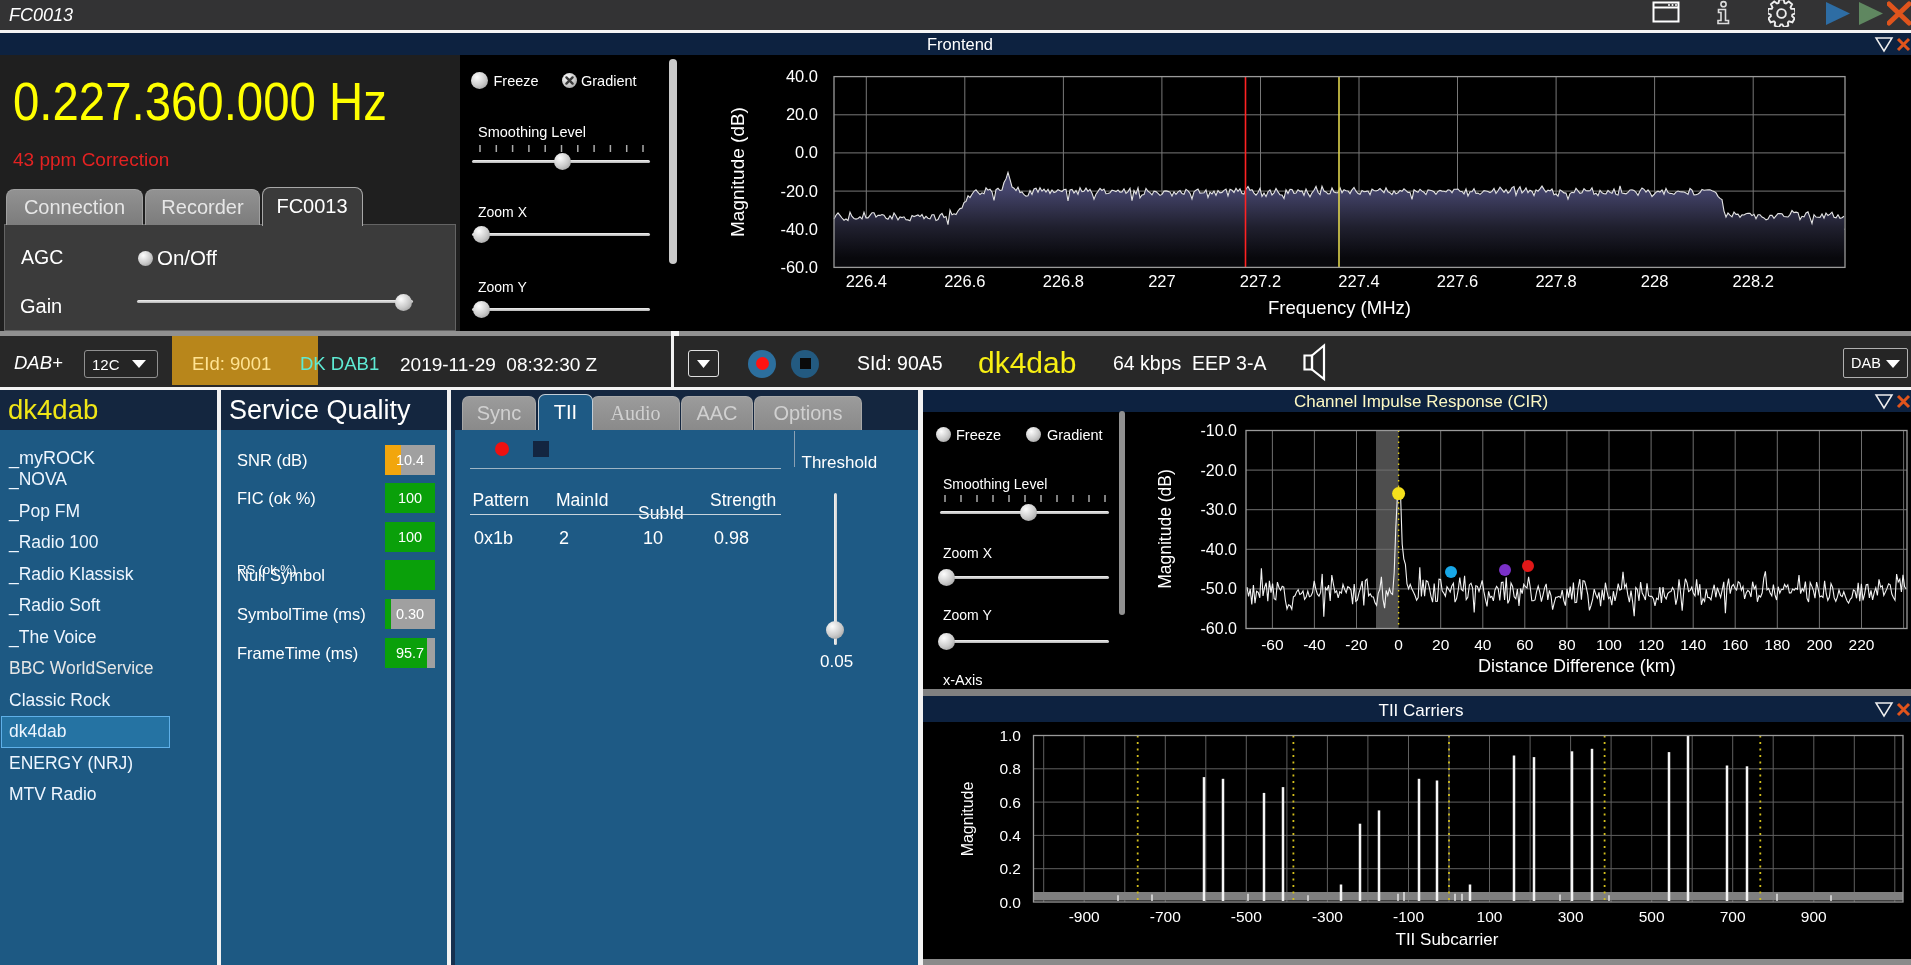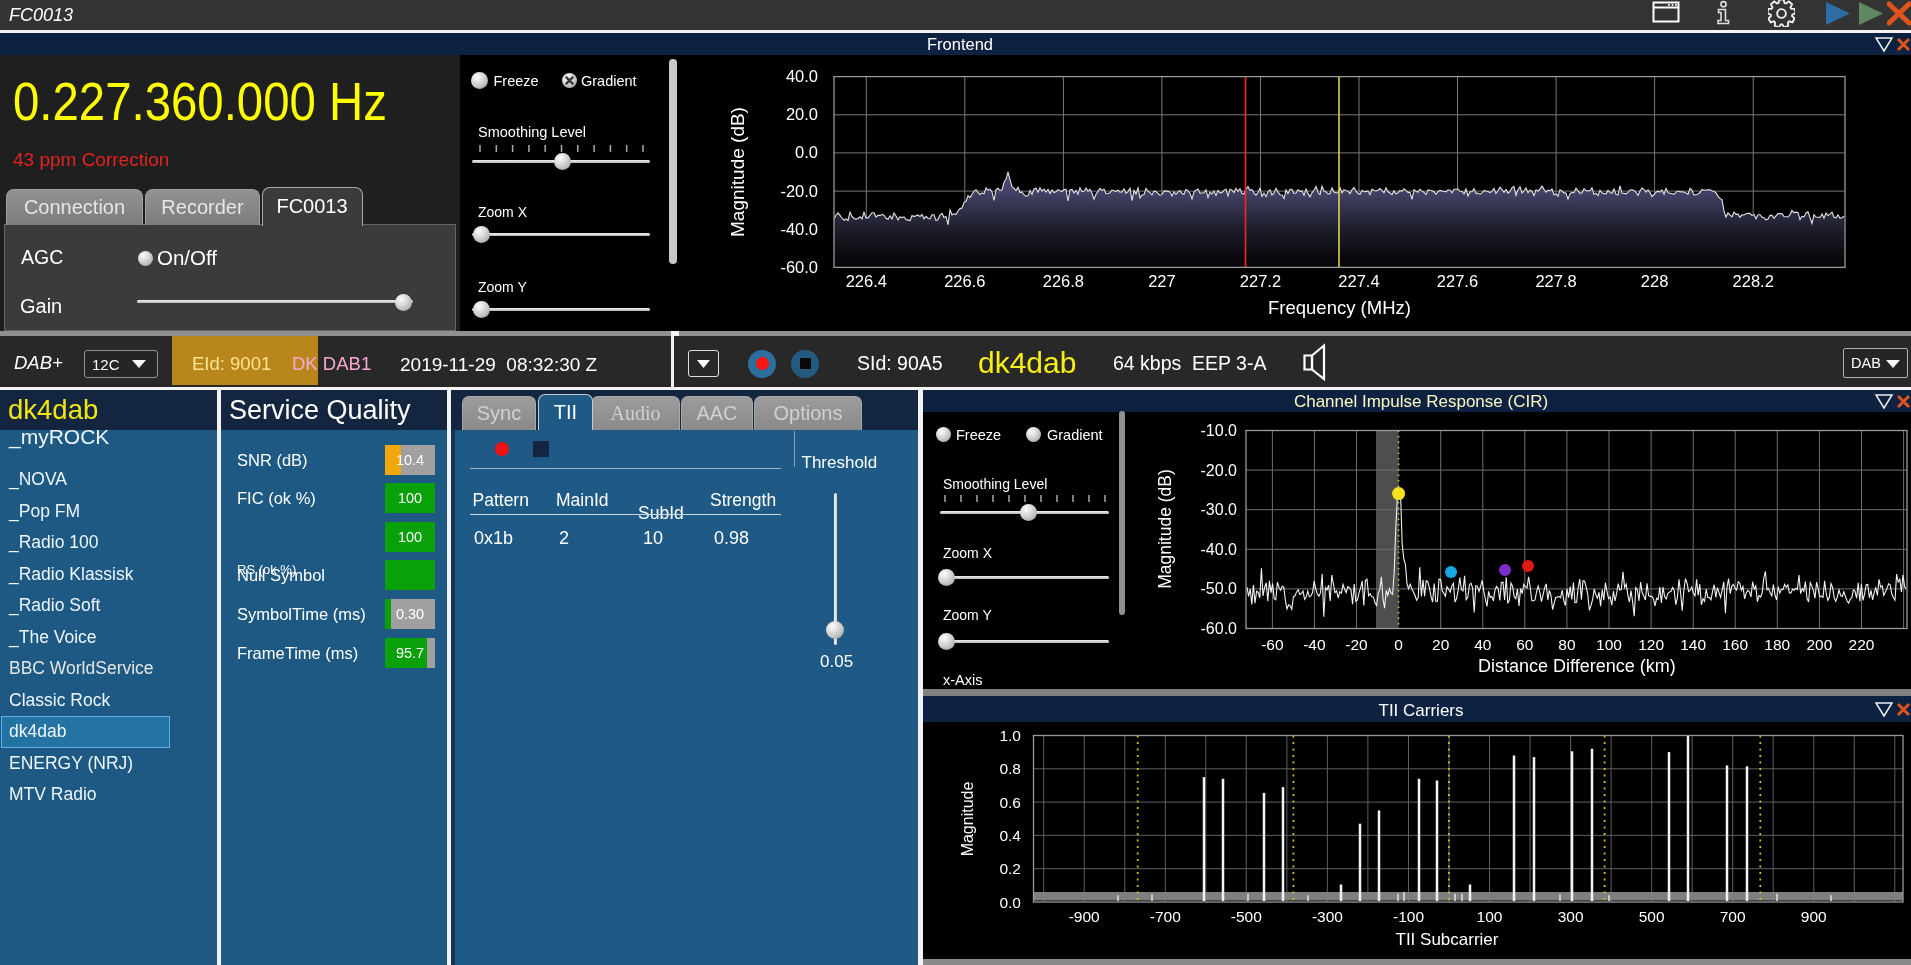--- a/index.html
+++ b/index.html
@@ -139,21 +139,21 @@
 <div style="position:absolute;left:671px;top:331px;width:8px;height:5px;background:#f5f5f5;"></div>
 <div style="position:absolute;left:0px;top:336px;width:1911px;height:51px;background:#282828;"></div>
 <div style="position:absolute;left:14px;top:363px;font-size:18.5px;color:#fff;white-space:nowrap;line-height:1;transform:translateY(-50%);font-style:italic;">DAB+</div>
 <div style="position:absolute;left:84px;top:350px;width:74px;height:28px;background:#252525;border:1.5px solid #909090;border-radius:3px;"></div>
 <div style="position:absolute;left:92px;top:364px;font-size:15px;color:#fff;white-space:nowrap;line-height:1;transform:translateY(-50%);">12C</div>
 <svg style="position:absolute;left:130px;top:358px;" width="18" height="12" viewBox="0 0 18 12">
     <polygon points="2,2 16,2 9,10" fill="#fff"></polygon>
   </svg>
 <div style="position:absolute;left:172px;top:336px;width:146px;height:49px;background:#b8861b;"></div>
 <div style="position:absolute;left:192px;top:364px;font-size:18.5px;color:#ffe392;white-space:nowrap;line-height:1;transform:translateY(-50%);">EId: 9001</div>
-<div style="position:absolute;left:292px;top:364px;font-size:18.5px;color:#f9a8d4;white-space:nowrap;line-height:1;transform:translateY(-50%);">DK DAB1</div>
+<div style="position:absolute;left:300px;top:364px;font-size:18.5px;color:#5eead4;white-space:nowrap;line-height:1;transform:translateY(-50%);">DK DAB1</div>
 <div style="position:absolute;left:400px;top:364px;font-size:19px;color:#fff;white-space:nowrap;line-height:1;transform:translateY(-50%);">2019-11-29&nbsp;&nbsp;08:32:30 Z</div>
 <div style="position:absolute;left:671px;top:336px;width:3px;height:51px;background:#f2f2f2;"></div>
 <div style="position:absolute;left:688px;top:350px;width:31px;height:27px;background:#282828;border:1.5px solid #e0e0e0;border-radius:3px;"></div>
 <svg style="position:absolute;left:695px;top:358px;" width="17" height="12" viewBox="0 0 17 12">
     <polygon points="2,2 15,2 8.5,10" fill="#fff"></polygon>
   </svg>
 <div style="position:absolute;left:748px;top:349.5px;width:28px;height:28px;border-radius:50%;background:#2c6f9e;"></div>
 <div style="position:absolute;left:755.5px;top:357px;width:13px;height:13px;border-radius:50%;background:#ff1312;"></div>
 <div style="position:absolute;left:791px;top:349.5px;width:28px;height:28px;border-radius:50%;background:#235a80;"></div>
 <div style="position:absolute;left:799.5px;top:358px;width:11px;height:11px;background:#0a0a0a;"></div>
@@ -168,21 +168,21 @@
 <div style="position:absolute;left:1843px;top:347.5px;width:65px;height:30.5px;background:#252525;border:1.5px solid #b0b0b0;border-radius:2px;"></div>
 <div style="position:absolute;left:1851px;top:363px;font-size:14.5px;color:#fff;white-space:nowrap;line-height:1;transform:translateY(-50%);">DAB</div>
 <svg style="position:absolute;left:1884px;top:358px;" width="18" height="12" viewBox="0 0 18 12">
     <polygon points="2,2 16,2 9,10" fill="#fff"></polygon>
   </svg>
 <div style="position:absolute;left:0px;top:387px;width:1911px;height:3px;background:#f4f4f4;"></div>
 <div style="position:absolute;left:0px;top:390px;width:217px;height:575px;background:#1d5983;"></div>
 <div style="position:absolute;left:0px;top:390px;width:217px;height:39.5px;background:#14263f;"></div>
 <div style="position:absolute;left:8px;top:409.5px;font-size:27.5px;color:#f0e616;white-space:nowrap;line-height:1;transform:translateY(-50%);">dk4dab</div>
 <div style="position:absolute;left:1px;top:716.4px;width:169px;height:31.4px;background:#2573a3;border:1.5px solid #5fb0e8;"></div>
-<div style="position:absolute;left:9px;top:436px;font-size:21px;color:#eef6ff;white-space:nowrap;line-height:1;transform:translateY(-50%);">_myROCK</div>
+<div style="position:absolute;left:9px;top:458px;font-size:18px;color:#eef6ff;white-space:nowrap;line-height:1;transform:translateY(-50%);">_myROCK</div>
 <div style="position:absolute;left:9px;top:480.1px;font-size:17.5px;color:#eef6ff;white-space:nowrap;line-height:1;transform:translateY(-50%);">_NOVA</div>
 <div style="position:absolute;left:9px;top:511.6px;font-size:17.5px;color:#eef6ff;white-space:nowrap;line-height:1;transform:translateY(-50%);">_Pop FM</div>
 <div style="position:absolute;left:9px;top:543.1px;font-size:17.5px;color:#eef6ff;white-space:nowrap;line-height:1;transform:translateY(-50%);">_Radio 100</div>
 <div style="position:absolute;left:9px;top:574.6px;font-size:17.5px;color:#eef6ff;white-space:nowrap;line-height:1;transform:translateY(-50%);">_Radio Klassisk</div>
 <div style="position:absolute;left:9px;top:606.1px;font-size:17.5px;color:#eef6ff;white-space:nowrap;line-height:1;transform:translateY(-50%);">_Radio Soft</div>
 <div style="position:absolute;left:9px;top:637.6px;font-size:17.5px;color:#eef6ff;white-space:nowrap;line-height:1;transform:translateY(-50%);">_The Voice</div>
 <div style="position:absolute;left:9px;top:669.1px;font-size:17.5px;color:#e5e5e5;white-space:nowrap;line-height:1;transform:translateY(-50%);">BBC WorldService</div>
 <div style="position:absolute;left:9px;top:700.6px;font-size:17.5px;color:#eef6ff;white-space:nowrap;line-height:1;transform:translateY(-50%);">Classic Rock</div>
 <div style="position:absolute;left:9px;top:732.1px;font-size:17.5px;color:#eef6ff;white-space:nowrap;line-height:1;transform:translateY(-50%);">dk4dab</div>
 <div style="position:absolute;left:9px;top:763.6px;font-size:17.5px;color:#eef6ff;white-space:nowrap;line-height:1;transform:translateY(-50%);">ENERGY (NRJ)</div>

